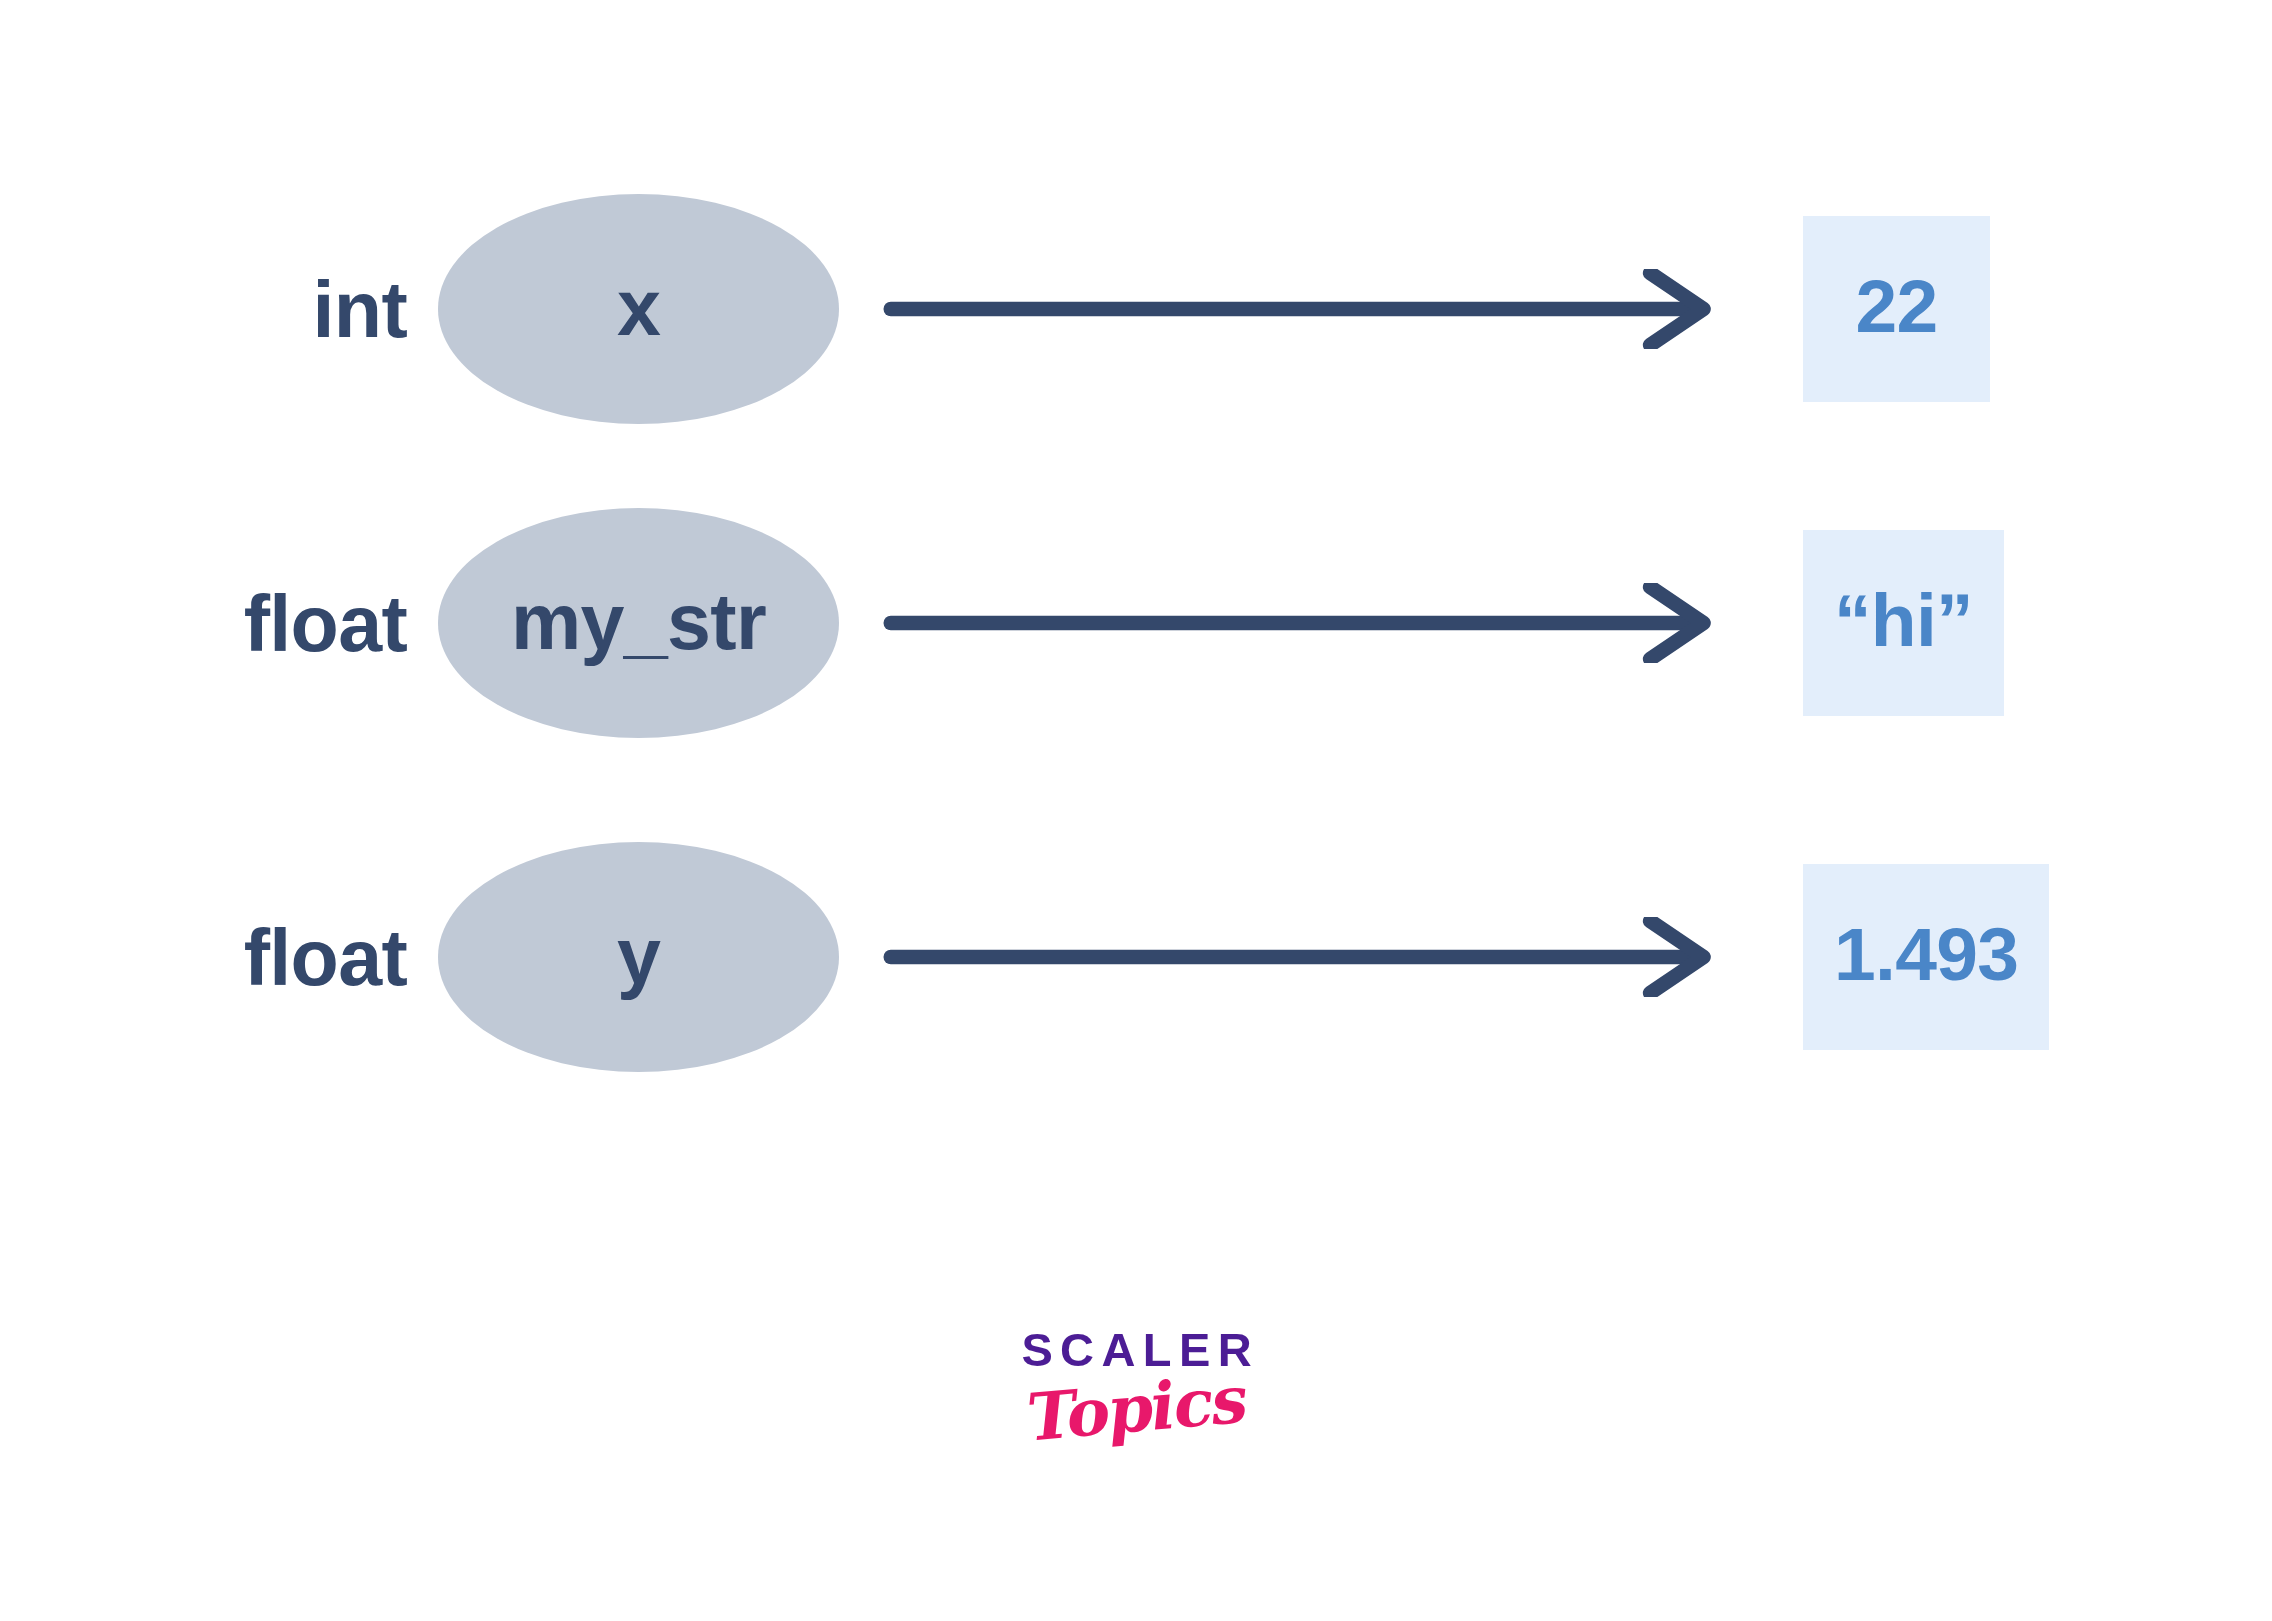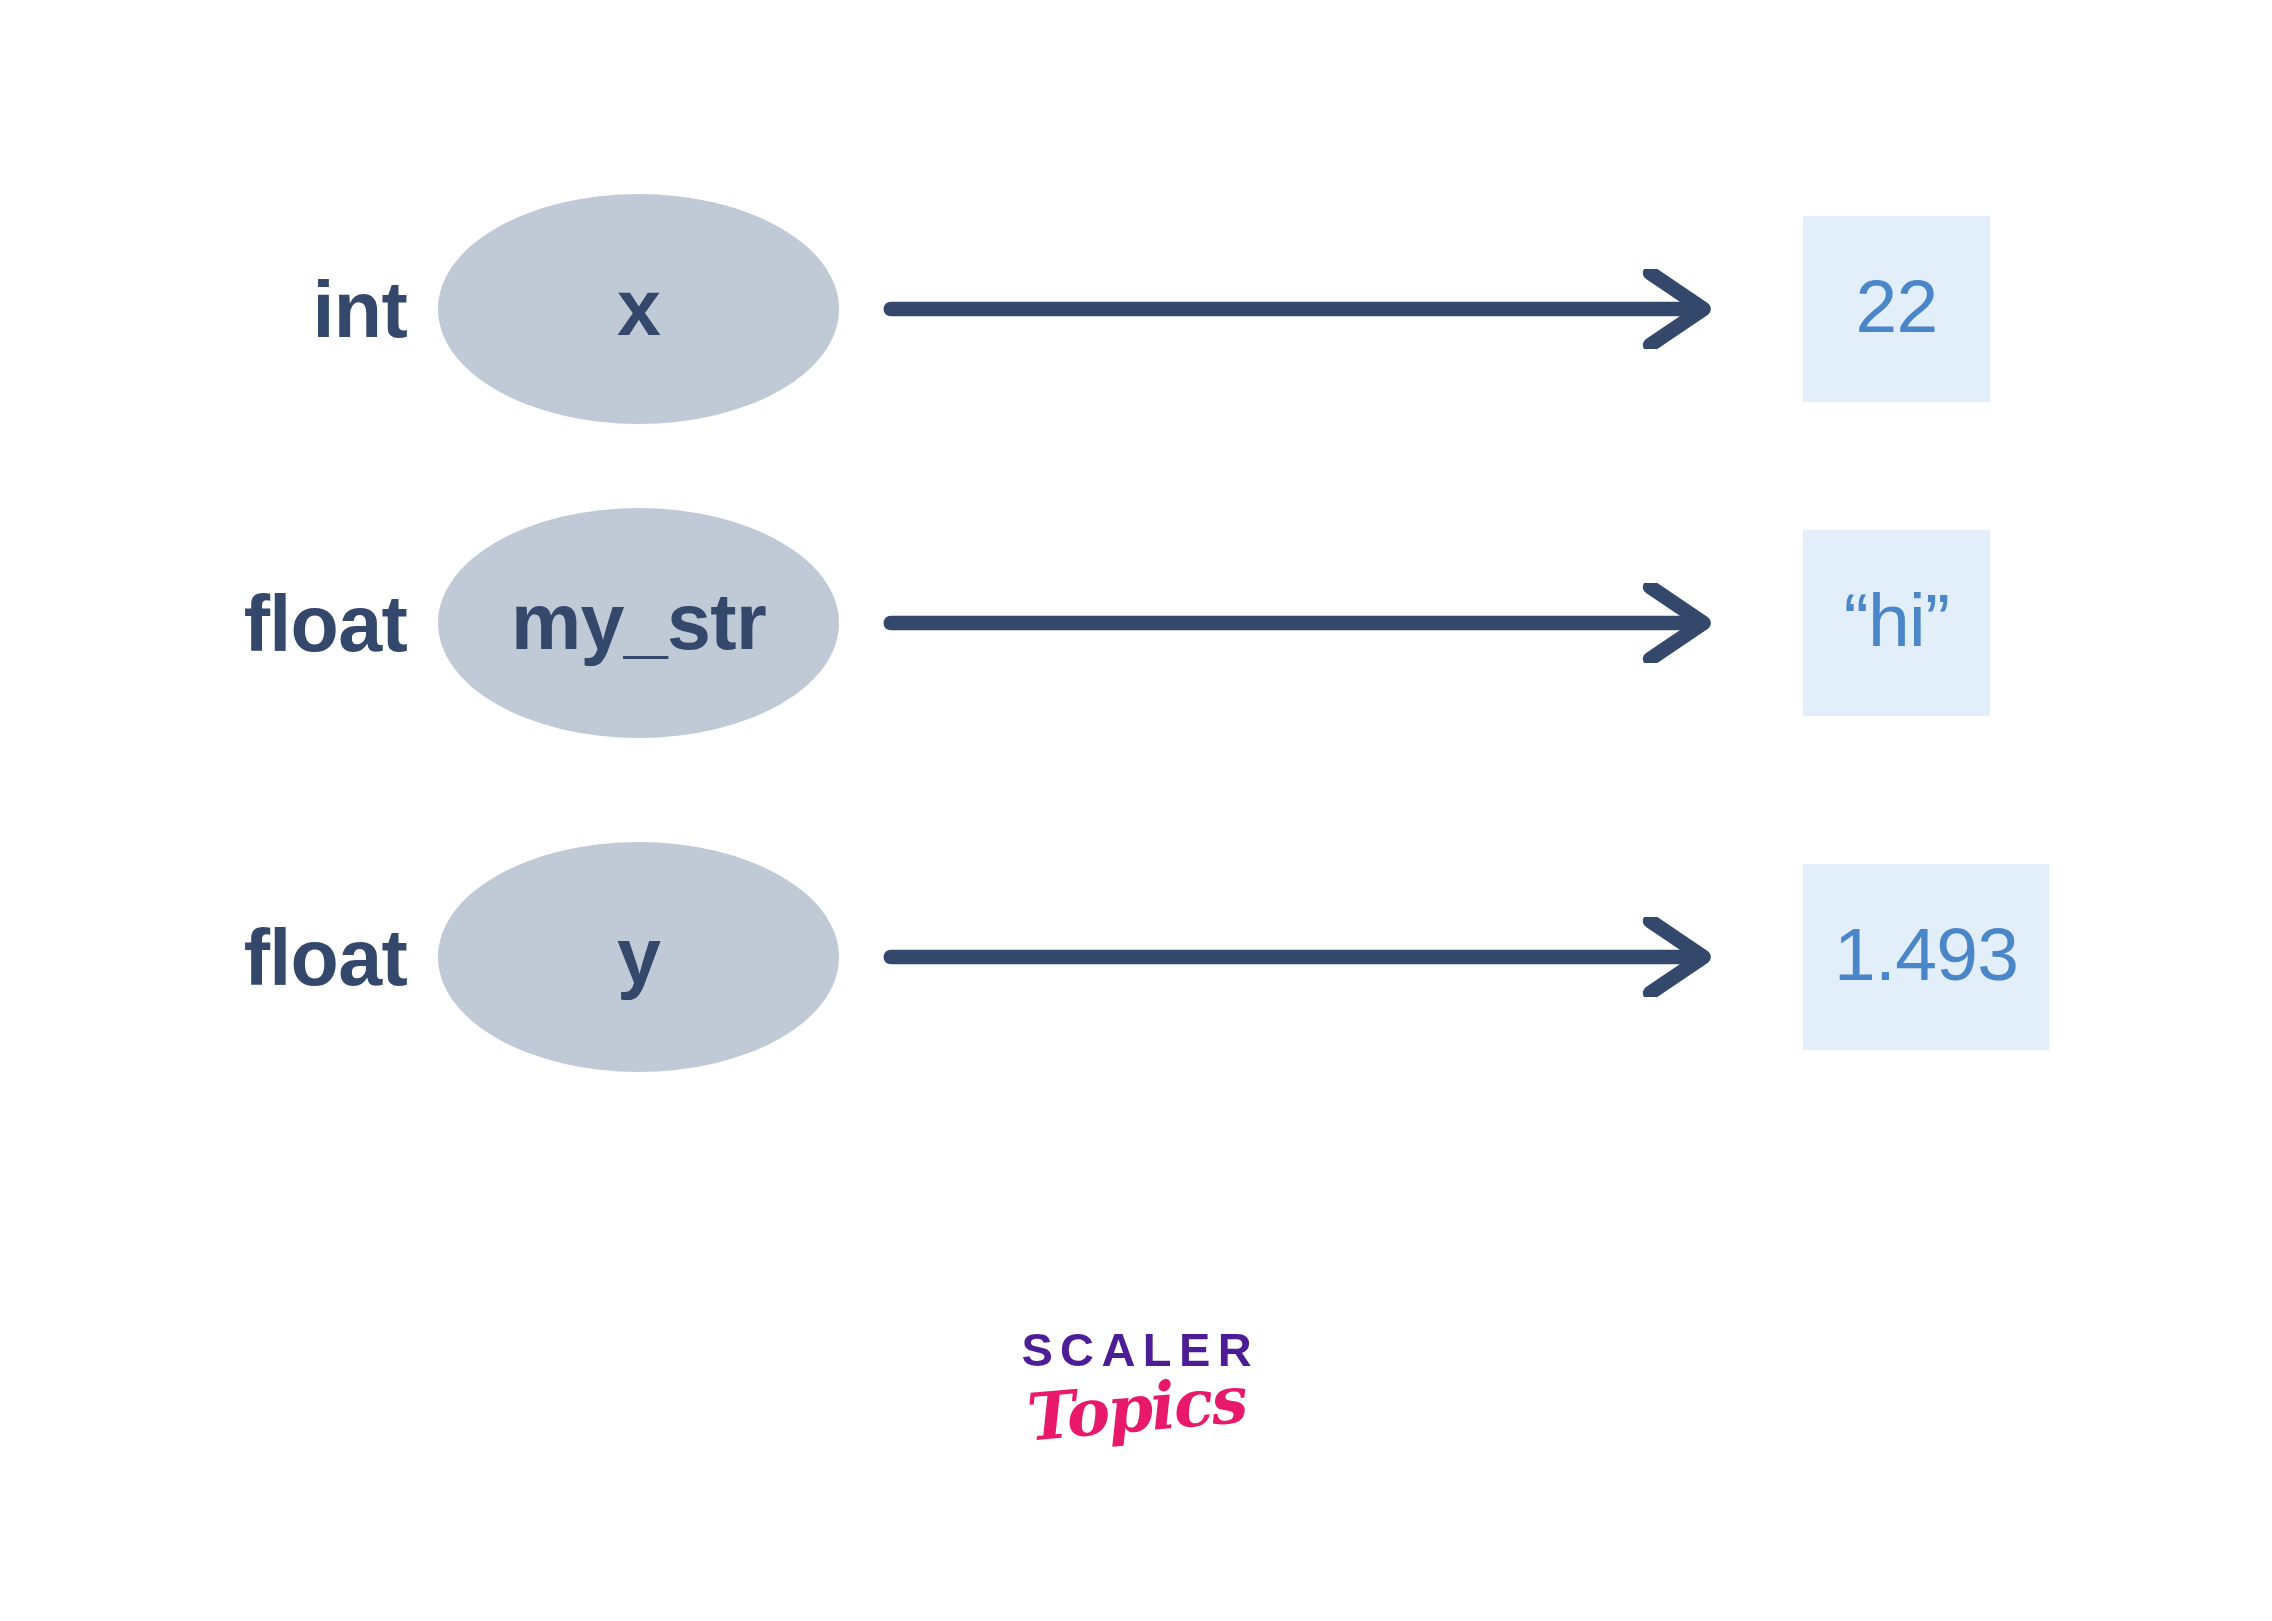--- a/index.html
+++ b/index.html
@@ -78,21 +78,21 @@
     height:186px;
     background:#e3eefb;
     display:flex;
     align-items:center;
     justify-content:center;
     padding:0 31px;
     box-sizing:border-box;
   }
   .value-text{
     font-size:75px;
-    font-weight:normal;
+    font-weight:bold;
     color:#4a86c8;
     letter-spacing:-0.7px;
     line-height:1;
     white-space:nowrap;
     padding-bottom:5.3px;
   }
 
   
   #logo{
     position:absolute;

